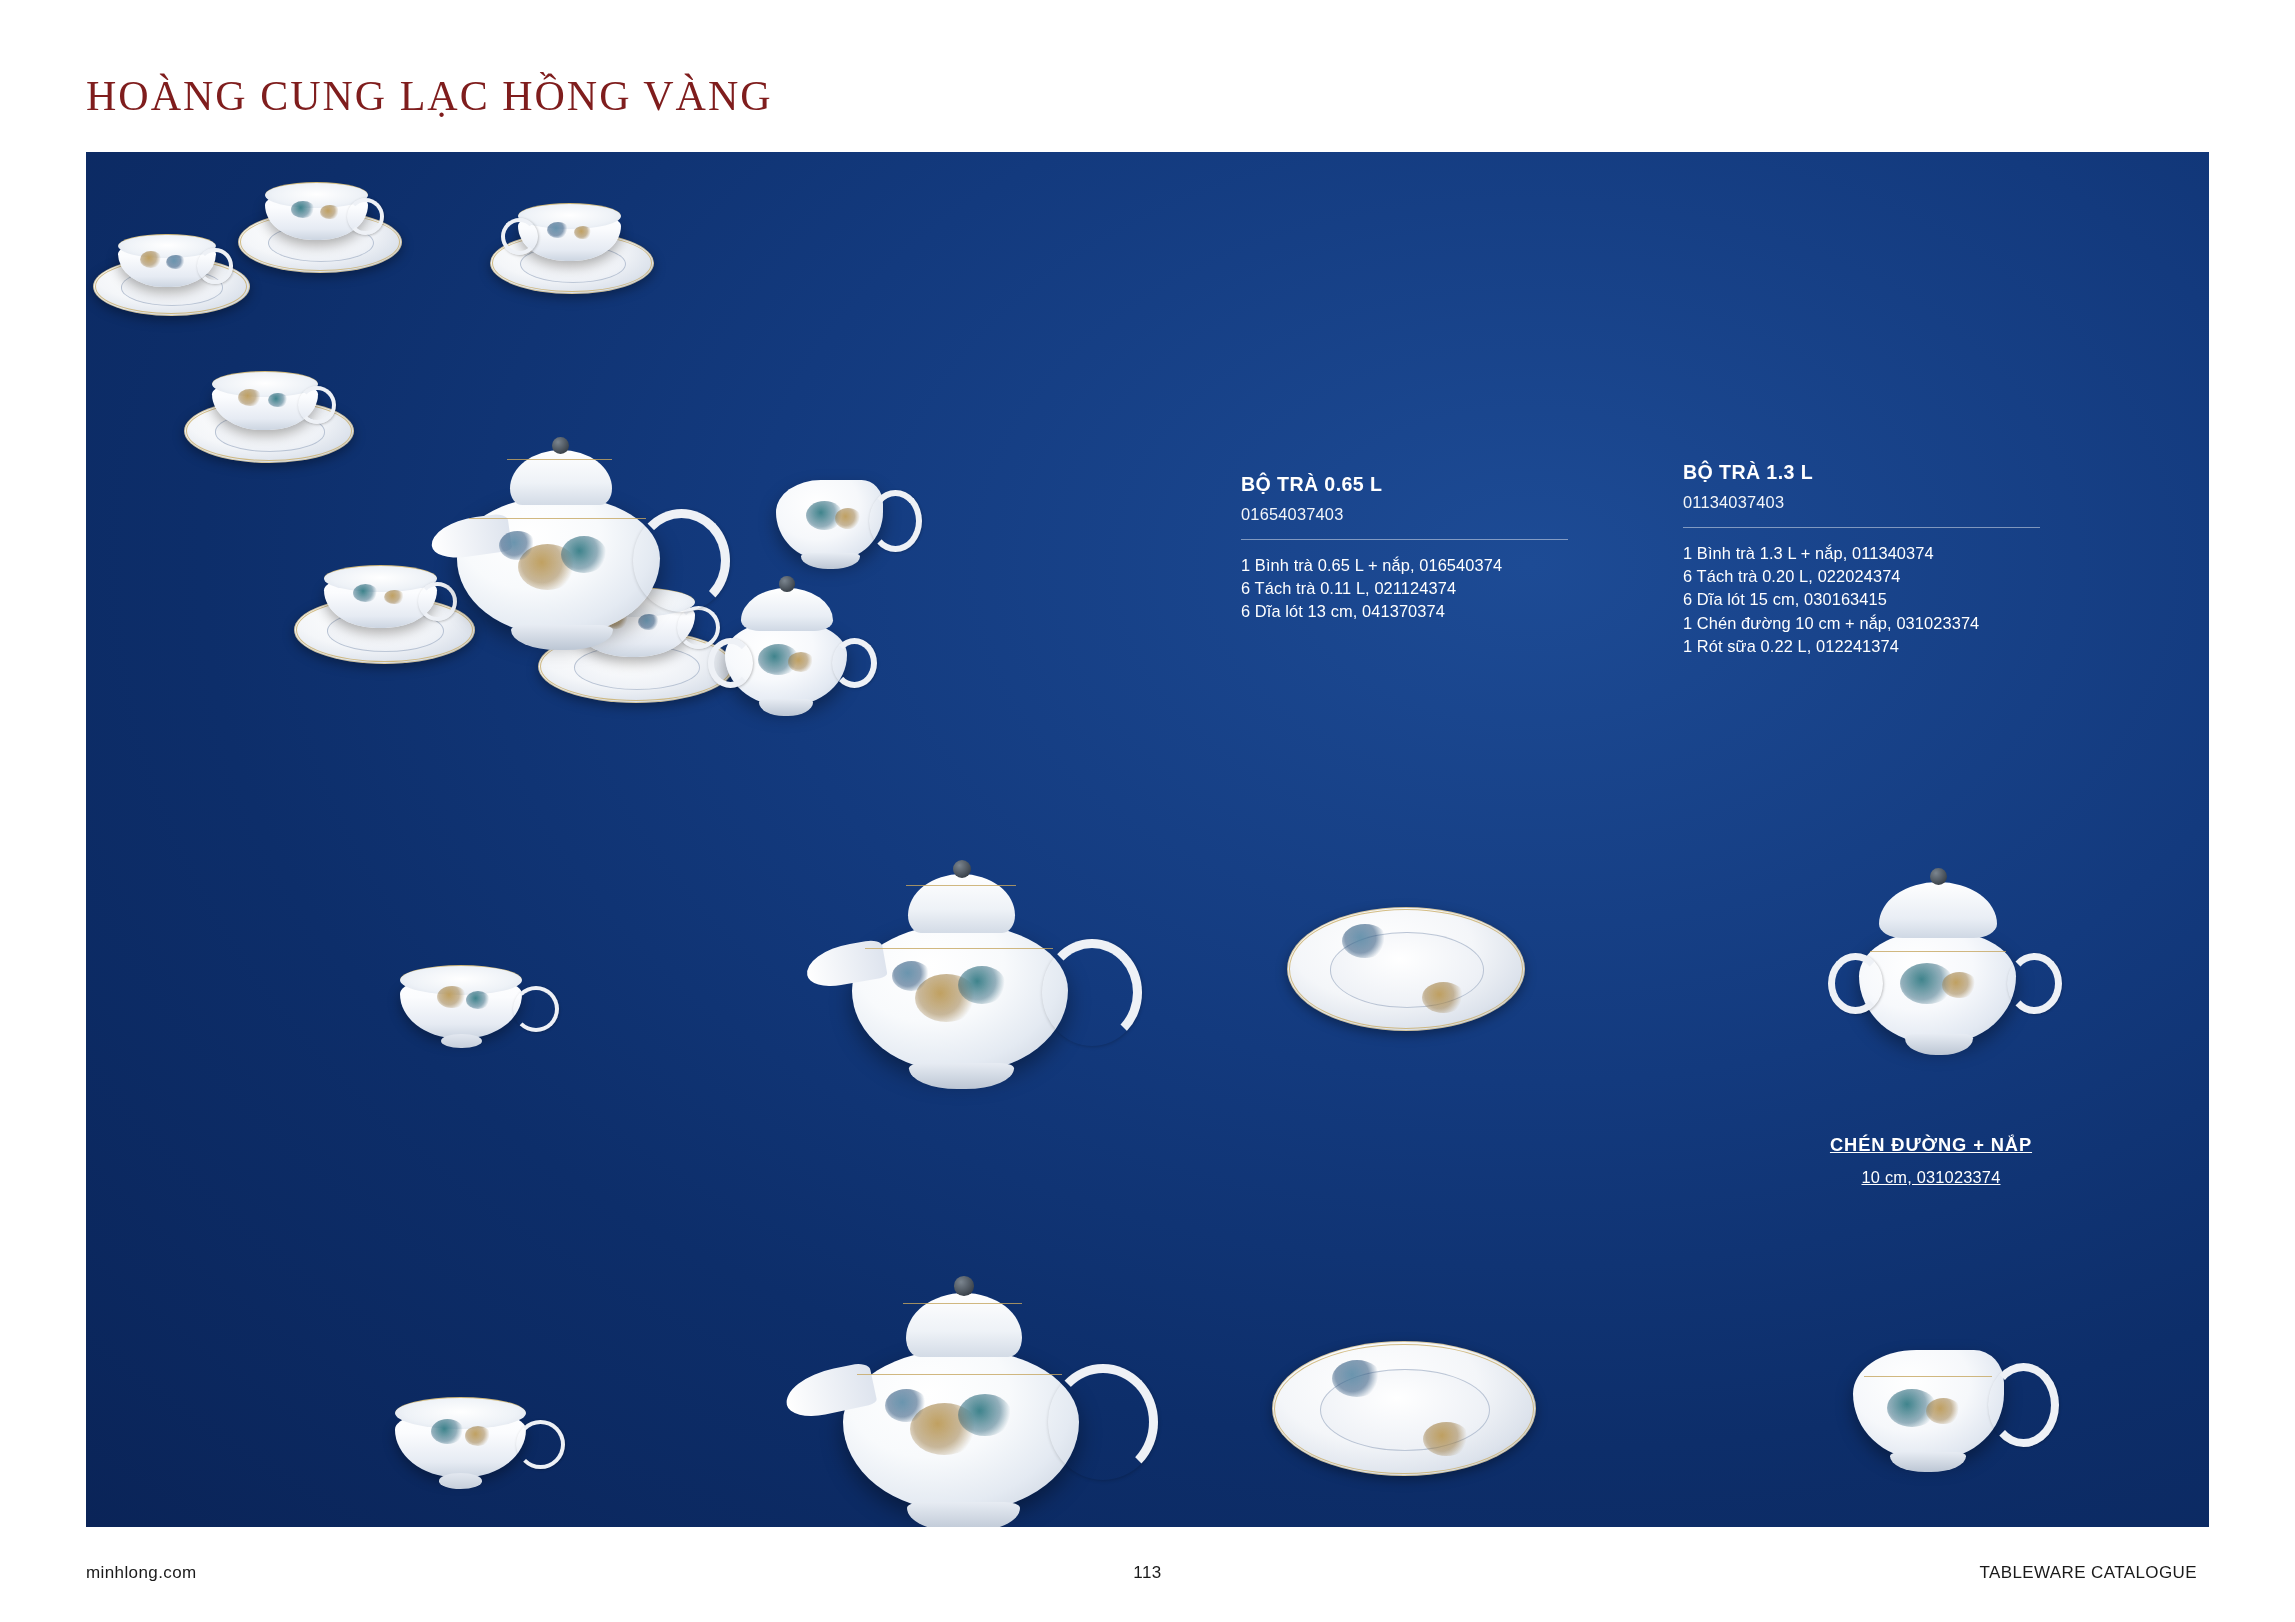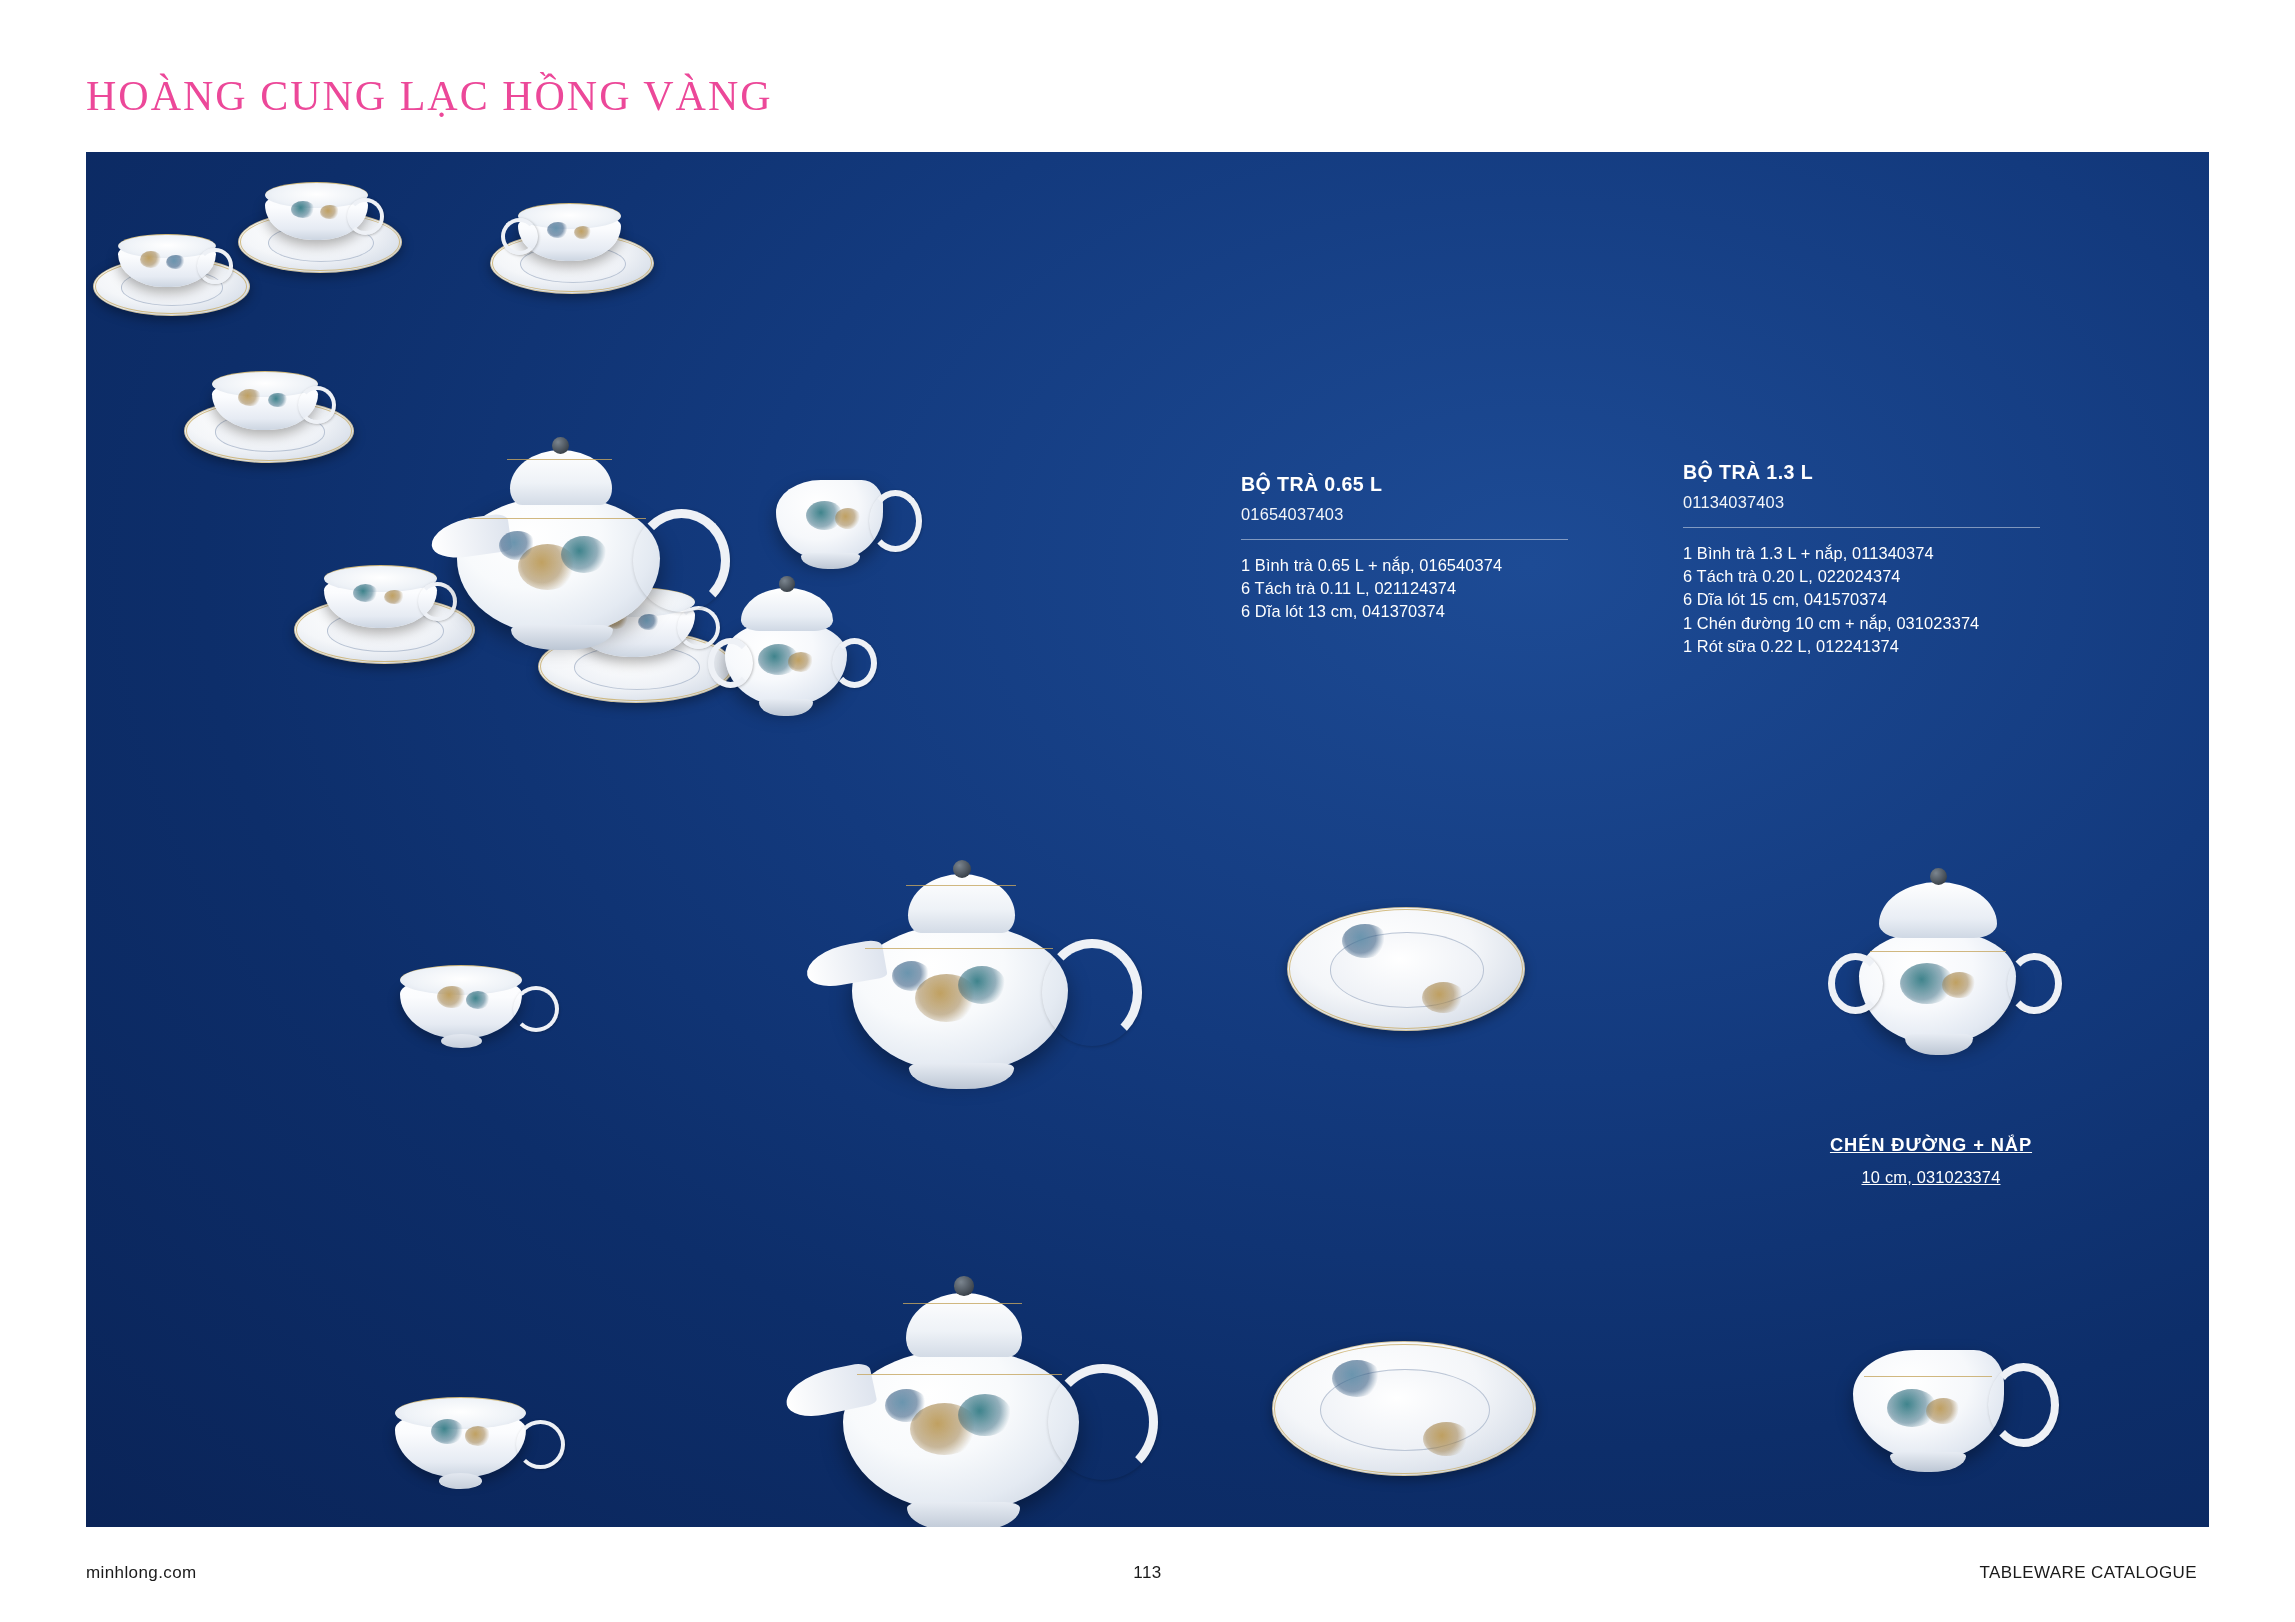--- a/index.html
+++ b/index.html
@@ -16,21 +16,21 @@
   }
 
   
   .page-title {
     position: absolute;
     left: 86px;
     top: 72px;
     font-family: "Liberation Serif", serif;
     font-size: 42px;
     letter-spacing: 2px;
-    color: #ec4899;
+    color: #7f1d1d;
     white-space: nowrap;
   }
 
   
   .panel {
     position: absolute;
     left: 86px;
     top: 152px;
     width: 2123px;
     height: 1375px;
@@ -376,21 +376,21 @@
     </ul>
   </div>
 
   <div class="spec" id="spec-1">
     <div class="spec-title">BỘ TRÀ 1.3 L</div>
     <div class="spec-code">01134037403</div>
     <div class="rule"></div>
     <ul>
       <li>1 Bình trà 1.3 L + nắp, 011340374</li>
       <li>6 Tách trà 0.20 L, 022024374</li>
-      <li>6 Dĩa lót 15 cm, 041570374</li>
+      <li>6 Dĩa lót 15 cm, 030163415</li>
       <li>1 Chén đường 10 cm + nắp, 031023374</li>
       <li>1 Rót sữa 0.22 L, 012241374</li>
     </ul>
   </div>
 
   <div class="art" style="left:288px; top:805px; width:196px; height:118px;">
     <div class="cup-body" style="left:26px; top:18.3px; width:122px; height:63px;"></div>
     <div class="cup-rim" style="left:26px; top:7.9px; width:122px; height:29px;"></div>
     <div class="cup-handle" style="left:139px; top:29px; width:38px; height:38px;"></div>
     <div class="cup-foot" style="left:67px; top:77px; width:41px; height:14.4px;"></div>

